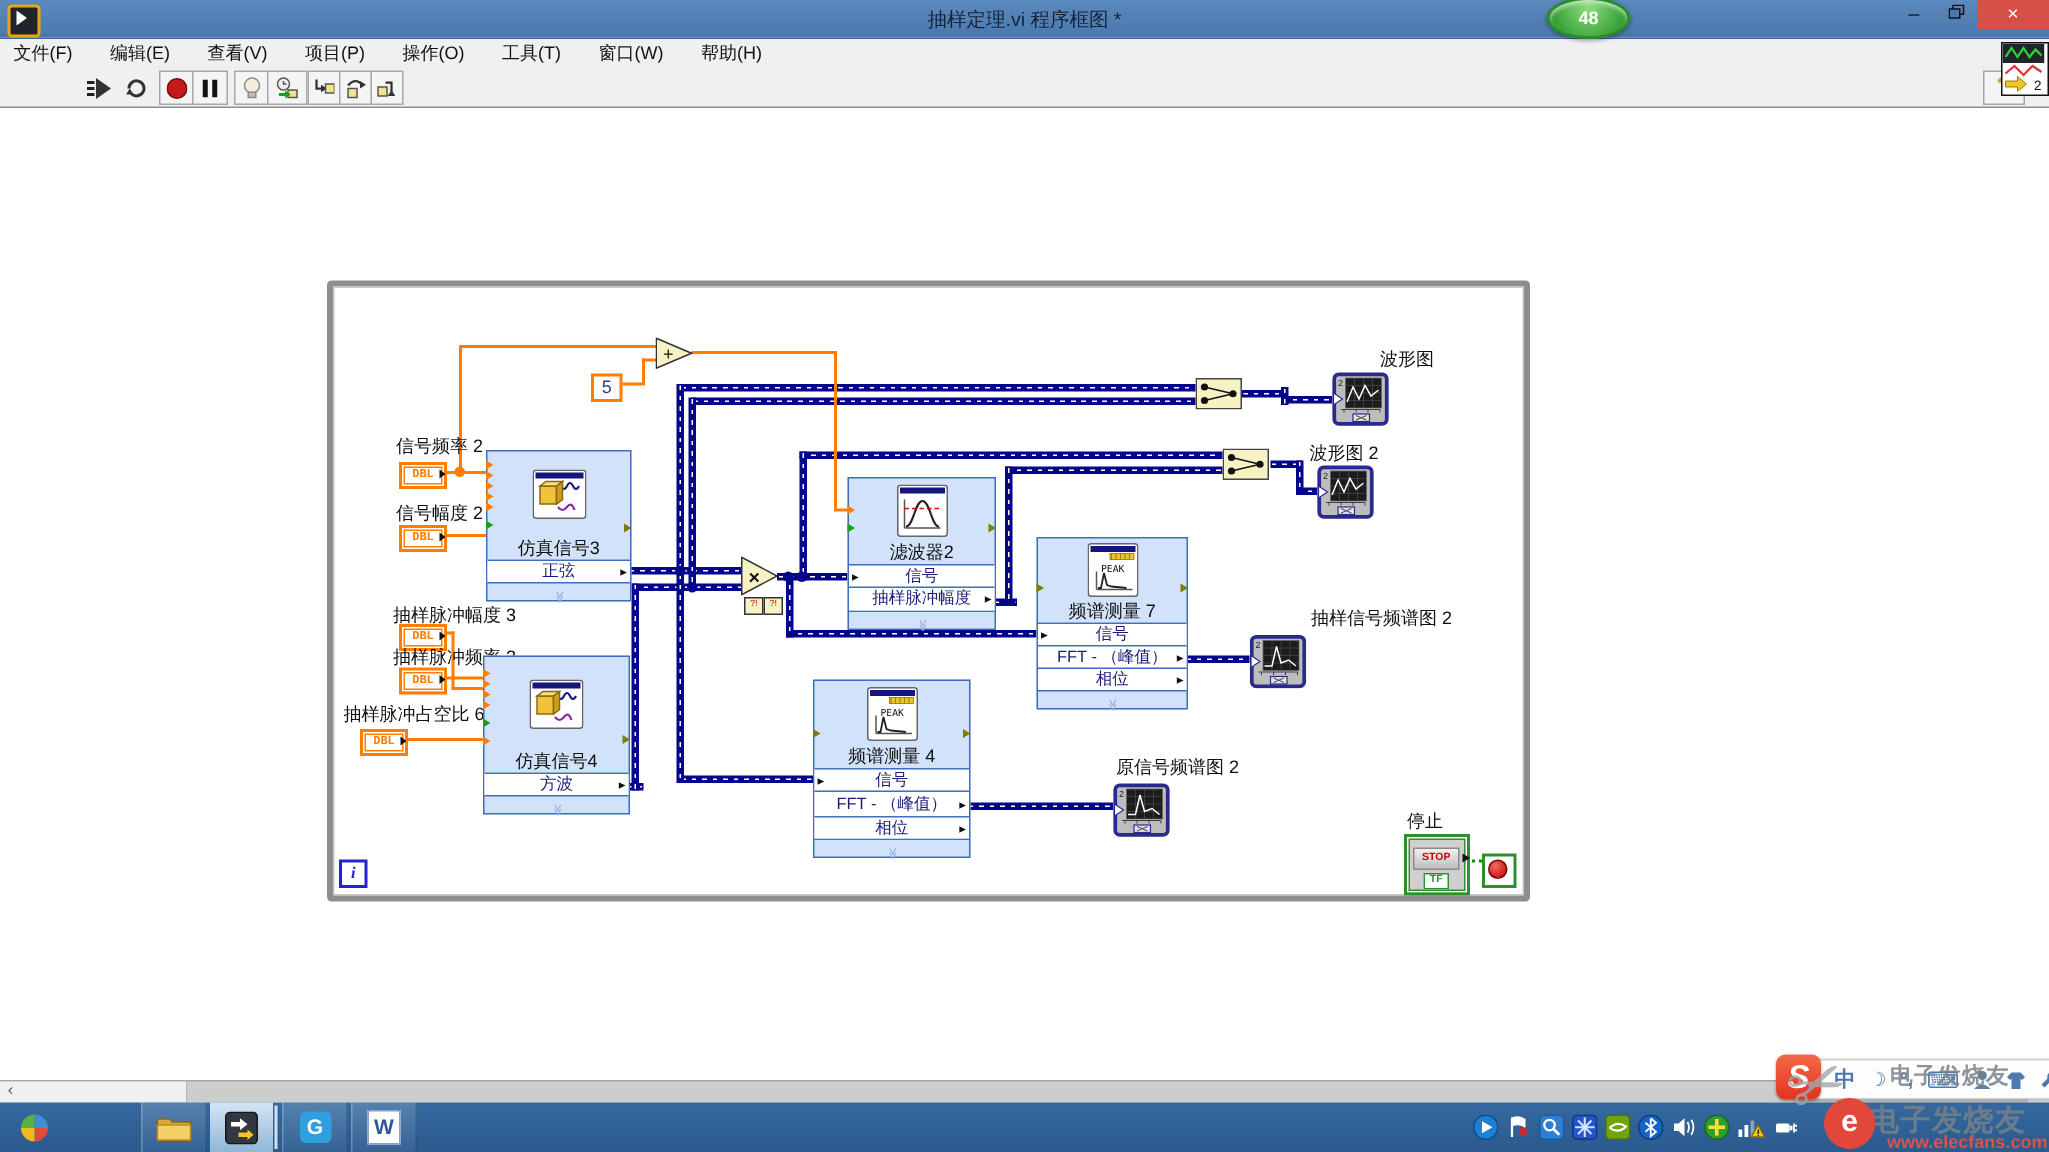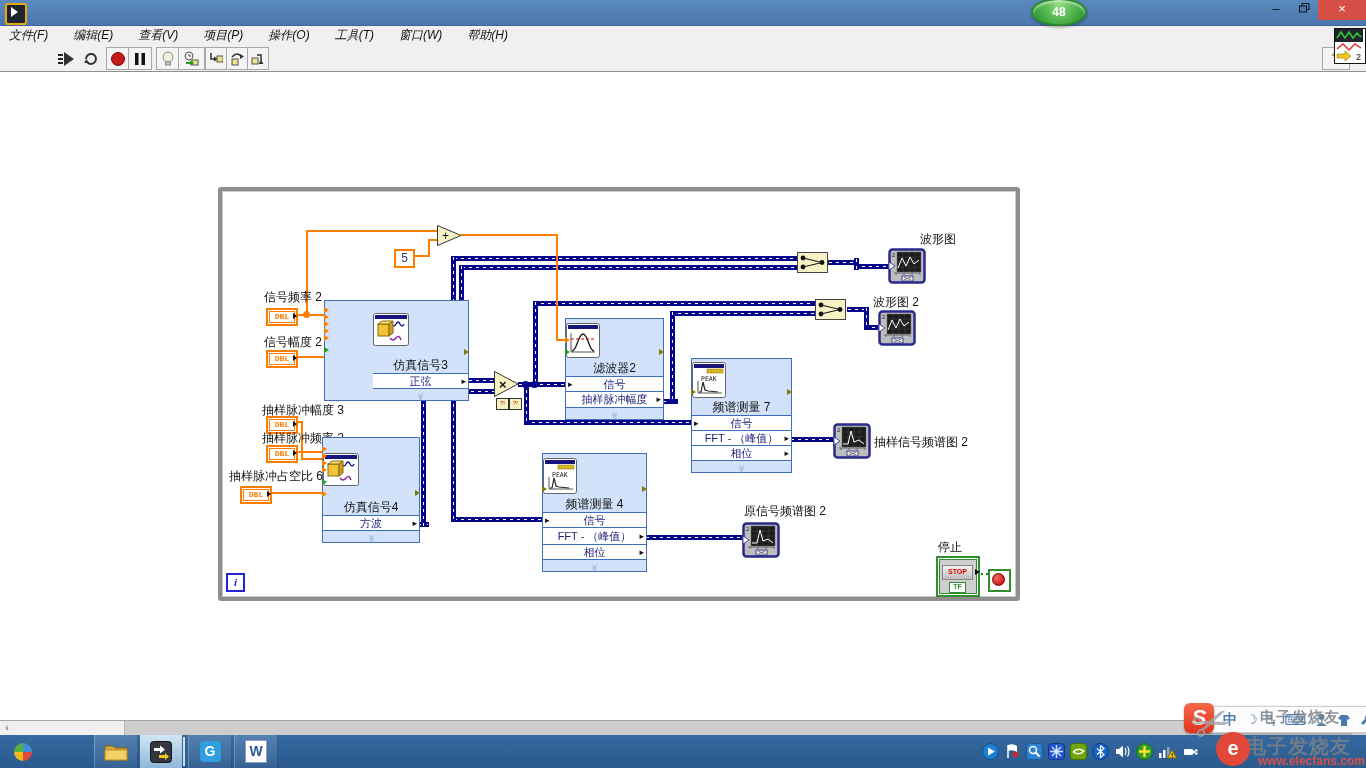--- a/index.html
+++ b/index.html
@@ -15,21 +15,21 @@
              border-top:5px solid transparent;border-bottom:5px solid transparent;}
   .winbtn{position:absolute;top:0;height:20px;text-align:center;line-height:18px;color:#10121a;font-size:13px;}
   .closebtn{background:#d65048;color:#fff;border-radius:0 0 0 2px;}
   .badge48{position:absolute;left:1031px;top:-2px;width:52px;height:24px;border-radius:50%;
            background:radial-gradient(circle at 50% 20%,#8fdc7e,#3aa43a 70%,#2a8a2a);
            border:2px solid #2b8c2b;box-shadow:inset 0 2px 3px rgba(255,255,255,.6),0 1px 3px rgba(0,0,0,.4);
            color:#fff;font-weight:bold;font-size:12px;text-align:center;line-height:24px;z-index:60;}
   
   .menubar{position:absolute;left:0;top:26px;width:1366px;height:19px;background:#f0f0f0;
            border-bottom:1px solid #d9d9d9;display:flex;align-items:center;gap:25px;padding-left:9px;}
-  .menubar span{cursor:default;font-style:italic;}
+  .menubar span{cursor:default;}
   .toolbar{position:absolute;left:0;top:45px;width:1366px;height:26px;background:#f0f0f0;
            border-bottom:1px solid #8e8e8e;}
   .tb{position:absolute;top:2px;width:22px;height:21px;background:#f4f4f4;border:1px solid #a8a8a8;
       display:flex;align-items:center;justify-content:center;}
   .helpbtn{position:absolute;top:2px;left:1322px;width:26px;height:21px;border:1px solid #a8a8a8;
            background:#f4f4f4;color:#c9a20a;font-weight:bold;font-size:15px;text-align:center;line-height:20px;
            text-shadow:0 0 1px #6b5600;}
   .viicon{position:absolute;left:1334px;top:28px;width:30px;height:34px;background:#fff;border:1px solid #111;}
   
   .diagram{position:absolute;left:0;top:72px;width:1366px;height:648px;background:#fff;overflow:hidden;}
@@ -42,21 +42,21 @@
   .wv{position:absolute;width:5px;background:#05058c;}
   .wv::before{content:"";position:absolute;top:1px;bottom:1px;left:2px;width:1px;
               background:repeating-linear-gradient(180deg,#fff 0 3px,rgba(0,0,0,0) 3px 7px);}
   .jdot{position:absolute;width:7px;height:7px;border-radius:50%;background:#05058c;}
   .oh{position:absolute;height:2px;background:#ff7d00;}
   .ov{position:absolute;width:2px;background:#ff7d00;}
   .odot{position:absolute;width:7px;height:7px;border-radius:50%;background:#ff7d00;}
   .gd{position:absolute;height:2px;background:repeating-linear-gradient(90deg,#0c8a0c 0 2px,rgba(0,0,0,0) 2px 5px);}
   
   .xvi{position:absolute;background:#d2e2fa;border:1px solid #3f6ec0;}
-  .xicon{display:flex;align-items:center;justify-content:flex-start;}
+  .xicon{display:flex;align-items:center;justify-content:center;}
   .xtitle{text-align:center;font-size:12px;color:#101010;height:15px;line-height:15px;}
   .xrow{position:relative;background:#fff;border-top:1px solid #3f6ec0;color:#1c1c78;font-size:11px;
         text-align:center;height:14px;line-height:14px;}
   .xchev{border-top:1px solid #3f6ec0;height:11px;text-align:center;color:#8fb0e0;}
   .xchev span{display:inline-block;transform:rotate(90deg) scale(.8);font-size:10px;line-height:10px;}
   .ra{position:absolute;font-size:9px;color:#101010;top:0;line-height:14px;font-style:normal;}
   .inarr{position:absolute;left:-1px;width:0;height:0;border-left:5px solid #ff7d00;
          border-top:3px solid transparent;border-bottom:3px solid transparent;}
   .inarr.g{border-left-color:#1ca01c;}
   .outarr{position:absolute;right:-1px;width:0;height:0;border-left:5px solid #7d7d00;
@@ -118,20 +118,21 @@
 </style>
 </head>
 <body>
 
 <div class="screen">
 
   <div class="titlebar">
     <div class="appicon">
         <i></i>
       </div>
+    <div class="apptitle">抽样定理.vi 程序框图 *</div>
     <div class="winbtn" style="left:1262px;width:28px;">–</div>
     <div class="winbtn" style="left:1290px;width:28px;">
       <svg width="11" height="10">
           <rect x="3" y="0.5" width="7" height="6" fill="none" stroke="#10121a"></rect>
           <rect x="0.5" y="3" width="7" height="6" fill="#4a77ad" stroke="#10121a"></rect>
         </svg>
     </div>
     <div class="winbtn closebtn" style="left:1318px;width:48px;">×</div>
   </div>
   <div class="badge48">48</div>
@@ -313,21 +314,21 @@
     <div class="dbl" style="left:266px;top:236px;"><span>DBL</span><i></i></div>
     <div class="lbl" style="left:264px;top:262px;">信号幅度 2</div>
     <div class="dbl" style="left:266px;top:278px;"><span>DBL</span><i></i></div>
     <div class="lbl" style="left:262px;top:330px;">抽样脉冲幅度 3</div>
     <div class="dbl" style="left:266px;top:344px;"><span>DBL</span><i></i></div>
     <div class="lbl" style="left:262px;top:358px;">抽样脉冲频率 2</div>
     <div class="dbl" style="left:266px;top:373px;"><span>DBL</span><i></i></div>
     <div class="lbl" style="left:229px;top:396px;">抽样脉冲占空比 6</div>
     <div class="dbl" style="left:240px;top:414px;"><span>DBL</span><i></i></div>
 
-    <div class="xvi" style="left:324px;top:228px;width:95px;padding-left:48px;">
+    <div class="xvi" style="left:324px;top:228px;width:95px;">
       <div class="xicon" style="height:57px;">
         <svg width="36" height="33">
             <rect x="0.5" y="0.5" width="35" height="32" rx="2" fill="#fff" stroke="#666"></rect>
             <rect x="2" y="2" width="32" height="4" fill="#16167d"></rect>
             <path d="M15,11 q2,-4 4,0 t4,0 t4,0 t4,0" fill="none" stroke="#16167d" stroke-width="1.4"></path>
             <rect x="5" y="11" width="11" height="12" fill="#f2c23a" stroke="#8a6a10"></rect>
             <polygon points="5,11 9,8 20,8 16,11" fill="#f8e27a" stroke="#8a6a10"></polygon>
             <polygon points="16,11 20,8 20,20 16,23" fill="#cf9d1e" stroke="#8a6a10"></polygon>
             <path d="M17,25 q3,4 6,0 q3,-4 5,2" fill="none" stroke="#8a2a9a" stroke-width="1.4"></path>
           </svg>
@@ -450,21 +451,21 @@
           <text x="4" y="9" font-size="6" fill="#222">2</text>
           <rect x="9" y="4" width="24" height="20" fill="#1c1c1c" stroke="#666" stroke-width="0.5"></rect>
           <path d="M9,9 h24 M9,14 h24 M9,19 h24 M15,4 v20 M21,4 v20 M27,4 v20" stroke="#4a4a4a" stroke-width="0.5"></path>
           <polyline points="10,20 14,10 18,18 22,9 26,16 31,12" fill="none" stroke="#fff" stroke-width="1"></polyline>
           <path d="M6,25 h26 M8,25 v2 M16,25 v2 M24,25 v2 M32,25 v2" stroke="#333" stroke-width="0.6"></path>
           <rect x="14" y="28" width="11" height="5" fill="#e5e5e5" stroke="#2a2a8c" stroke-width="0.8"></rect>
           <path d="M16,29 l7,3 M23,29 l-7,3" stroke="#555" stroke-width="0.7"></path>
           <path d="M1,14 l6,4 -6,4 z" fill="#fff" stroke="#2a2a8c" stroke-width="0.8"></path>
         </svg>
     </div>
-    <div class="lbl" style="left:874px;top:332px;margin-top:30px;">抽样信号频谱图 2</div>
+    <div class="lbl" style="left:874px;top:332px;">抽样信号频谱图 2</div>
     <div class="gterm" style="left:833px;top:351px;">
       <svg width="38" height="36">
           <rect x="1.5" y="1.5" width="35" height="33" rx="3" fill="#bdbdbd" stroke="#2a2a8c" stroke-width="2.5"></rect>
           <text x="4" y="9" font-size="6" fill="#222">2</text>
           <rect x="9" y="4" width="24" height="20" fill="#1c1c1c" stroke="#666" stroke-width="0.5"></rect>
           <path d="M9,9 h24 M9,14 h24 M9,19 h24 M15,4 v20 M21,4 v20 M27,4 v20" stroke="#4a4a4a" stroke-width="0.5"></path>
           <polyline points="10,21 15,21 18,8 21,19 26,17 31,21" fill="none" stroke="#fff" stroke-width="1"></polyline>
           <path d="M6,25 h26 M8,25 v2 M16,25 v2 M24,25 v2 M32,25 v2" stroke="#333" stroke-width="0.6"></path>
           <rect x="14" y="28" width="11" height="5" fill="#e5e5e5" stroke="#2a2a8c" stroke-width="0.8"></rect>
           <path d="M16,29 l7,3 M23,29 l-7,3" stroke="#555" stroke-width="0.7"></path>

